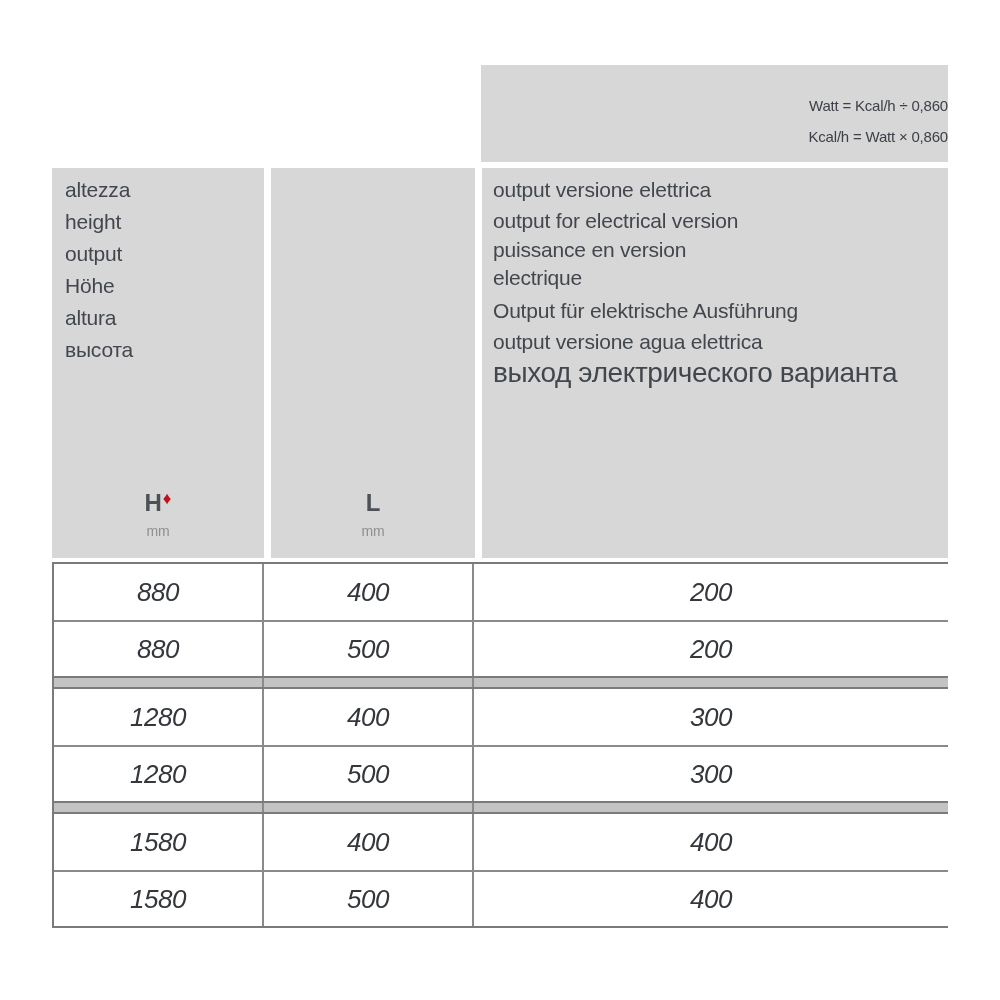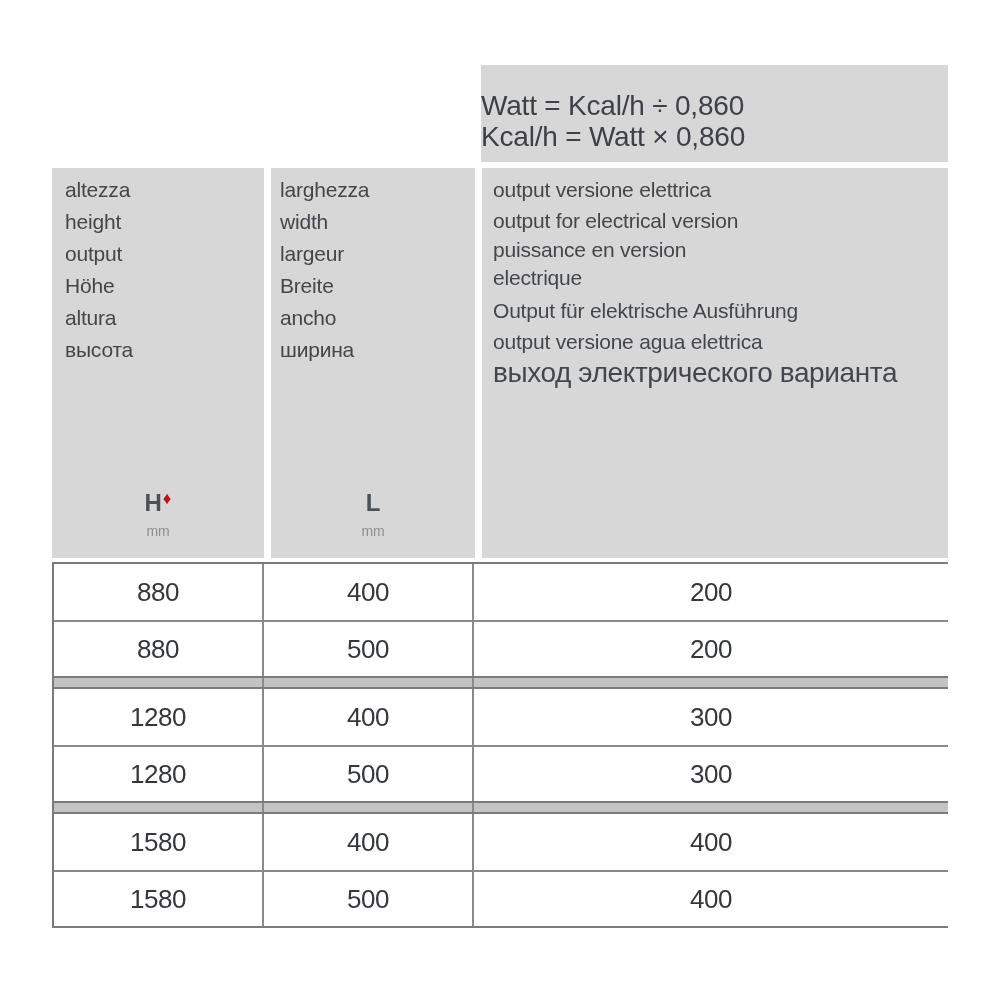--- a/index.html
+++ b/index.html
@@ -11,23 +11,23 @@
     font-family:"Liberation Sans", sans-serif;
     letter-spacing:-0.2px;
     overflow:hidden;
   }
 
   
   .formula-box {
     position:absolute; left:481px; top:65px; width:467px; height:97px;
     background:#d7d7d7;
     display:flex; flex-direction:column; justify-content:center;
-    align-items:flex-start; text-align:center;
+    align-items:flex-end; text-align:center;
     padding-top:14px;
-    color:#3d4147; font-size:28px; line-height:31px;
+    color:#3d4147; font-size:15px; line-height:31px;
   }
 
   
   .header-area { position:absolute; left:52px; top:168px; width:788px; height:390px; }
   .panel {
     position:absolute; top:0; height:390px; background:#d7d7d7;
   }
   .panel-h   { left:0;    width:212px; }
   .panel-l   { left:219px; width:204px; }
   .panel-out { left:430px; width:466px; }
@@ -50,21 +50,21 @@
   .data-table { position:absolute; left:52px; top:562px; width:896px; }
   .row-group {
     border-top:2px solid #7b7b7b;
     border-bottom:2px solid #7b7b7b;
     border-left:2px solid #7b7b7b;
   }
   .data-row { display:flex; height:56px; }
   .data-row + .data-row { border-top:2px solid #8a8a8a; }
   .separator-band { display:flex; height:9px; background:#c3c3c3; border-left:2px solid #7b7b7b; }
   .cell, .band-seg {
-    display:flex; align-items:center; justify-content:center;
+    display:flex; align-items:center; justify-content:center;font-style:italic;
   }
   .cell-1, .band-1 { width:210px; border-right:2px solid #8a8a8a; }
   .cell-2, .band-2 { width:210px; border-right:2px solid #8a8a8a; }
   .cell-3, .band-3 { flex:1; }
   .cell { font-size:26px; color:#34373c; letter-spacing:-0.5px; }
 </style>
 </head>
 <body>
 
 <div class="page">
@@ -85,28 +85,20 @@
         <div class="lang-label">altura</div>
         <div class="lang-label">высота</div>
       </div>
       <div class="col-symbol">
         <div class="symbol-letter"><span>H</span><span class="symbol-marker">♦</span></div>
         <div class="symbol-unit">mm</div>
       </div>
     </div>
 
     <div class="panel panel-l">
-      <div class="lang-list">
-        <div class="lang-label">larghezza</div>
-        <div class="lang-label">width</div>
-        <div class="lang-label">largeur</div>
-        <div class="lang-label">Breite</div>
-        <div class="lang-label">ancho</div>
-        <div class="lang-label">ширина</div>
-      </div>
       <div class="col-symbol">
         <div class="symbol-letter">L</div>
         <div class="symbol-unit">mm</div>
       </div>
     </div>
 
     <div class="panel panel-out">
       <div class="lang-list">
         <div class="lang-label">output versione elettrica</div>
         <div class="lang-label">output for electrical version</div>

